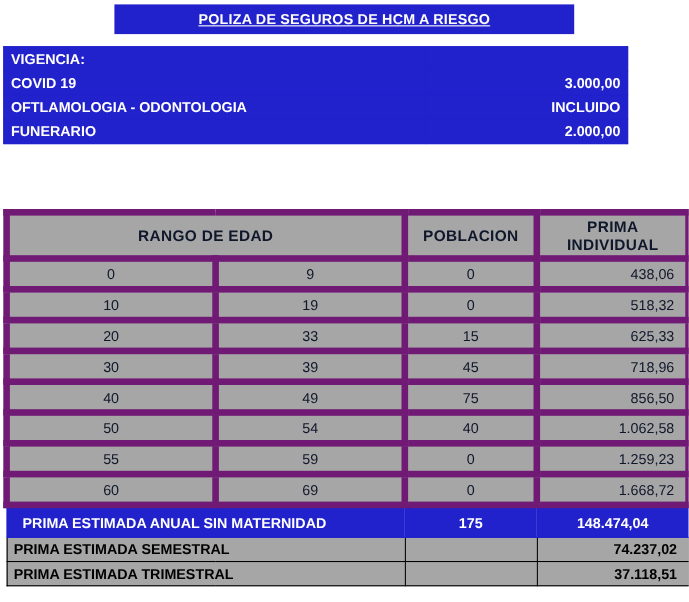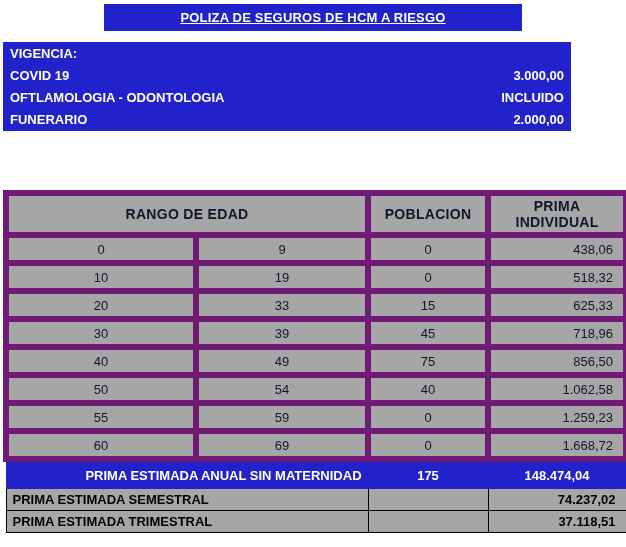--- a/index.html
+++ b/index.html
@@ -105,21 +105,21 @@
 
   
   .total-row td {
     background: #2222cc;
     color: #ffffff;
     font-weight: bold;
     font-size: 13px;
     height: 26px;
     border: 1px solid #2222cc;
   }
-  .total-row td.lbl { text-align: right; padding-left: 2px; }
+  .total-row td.lbl { text-align: left; padding-left: 14px; }
   .total-row td.mid { text-align: center; }
   .total-row td.val { text-align: center; }
 
   .sub-row td {
     background: #a6a6a6;
     color: #000000;
     font-weight: bold;
     font-size: 13px;
     height: 21px;
     border: 1px solid #000000;

